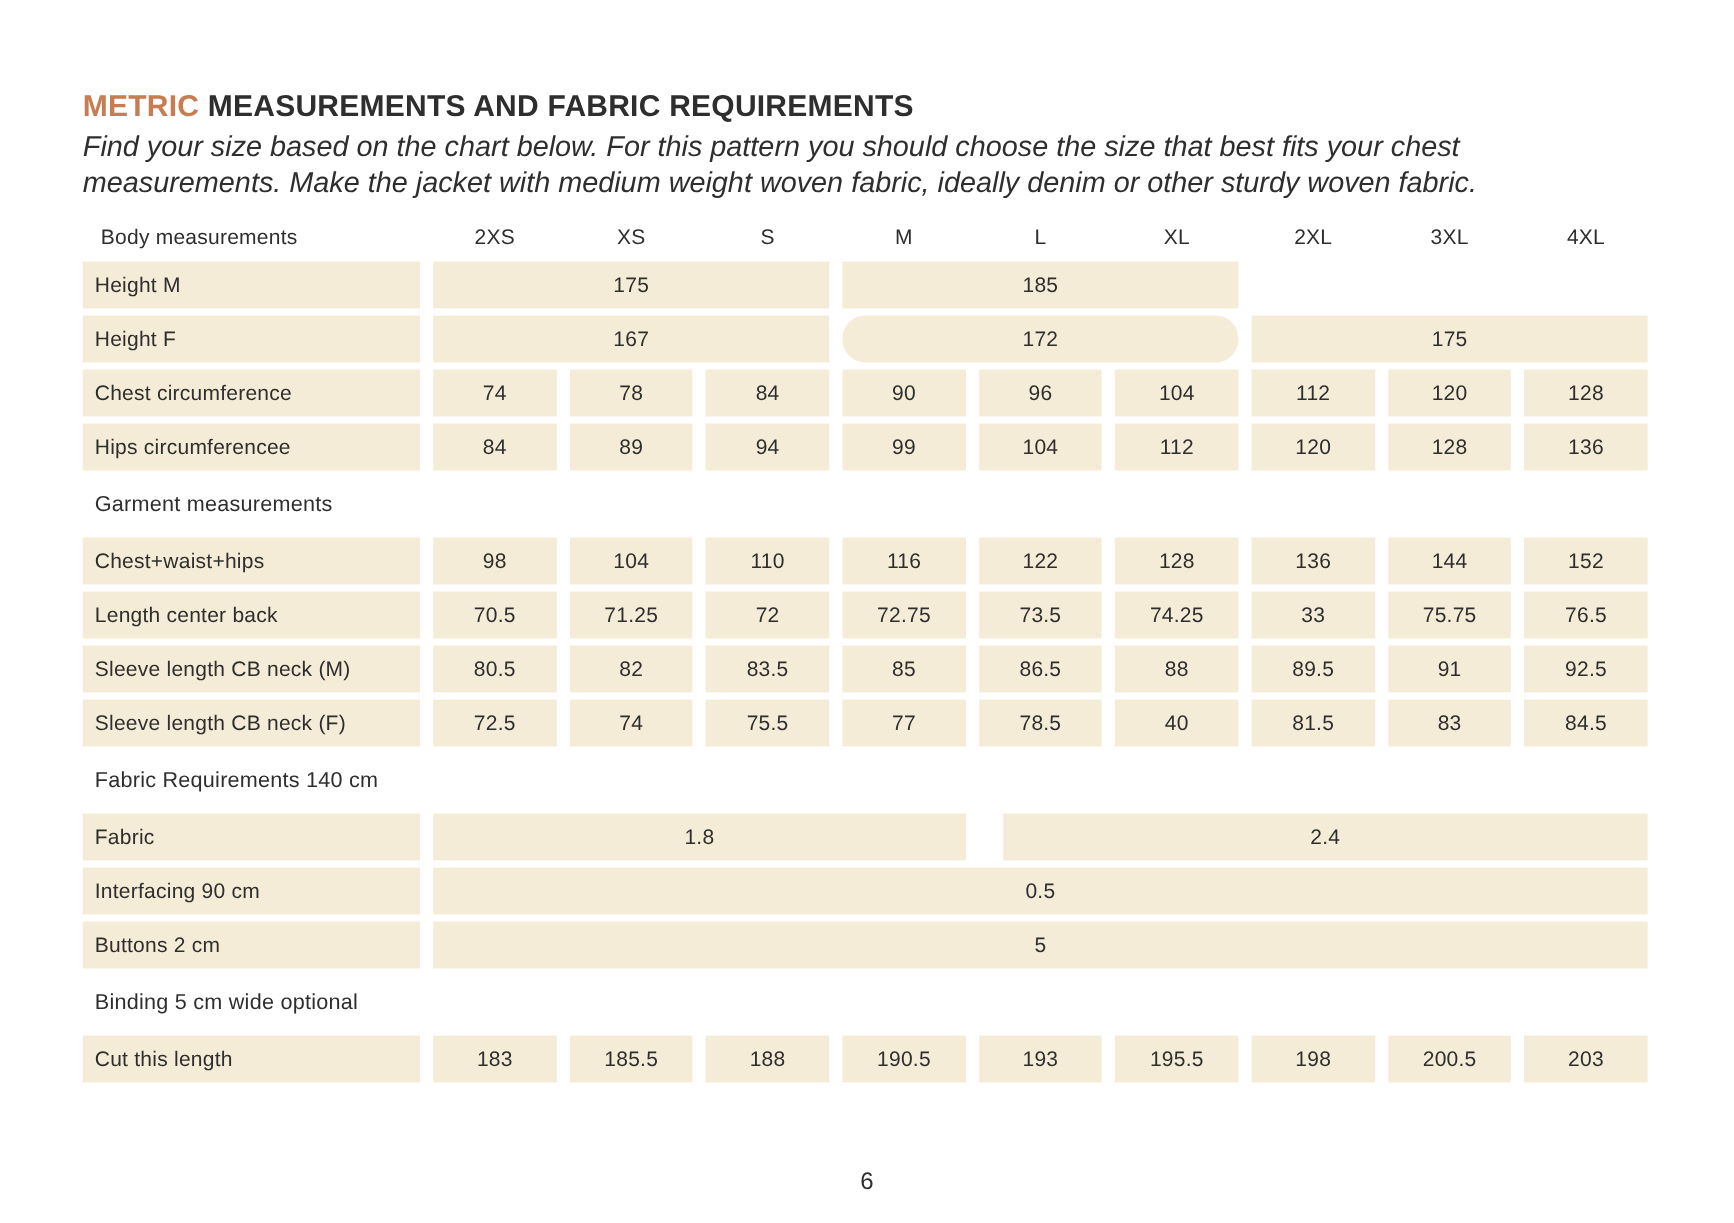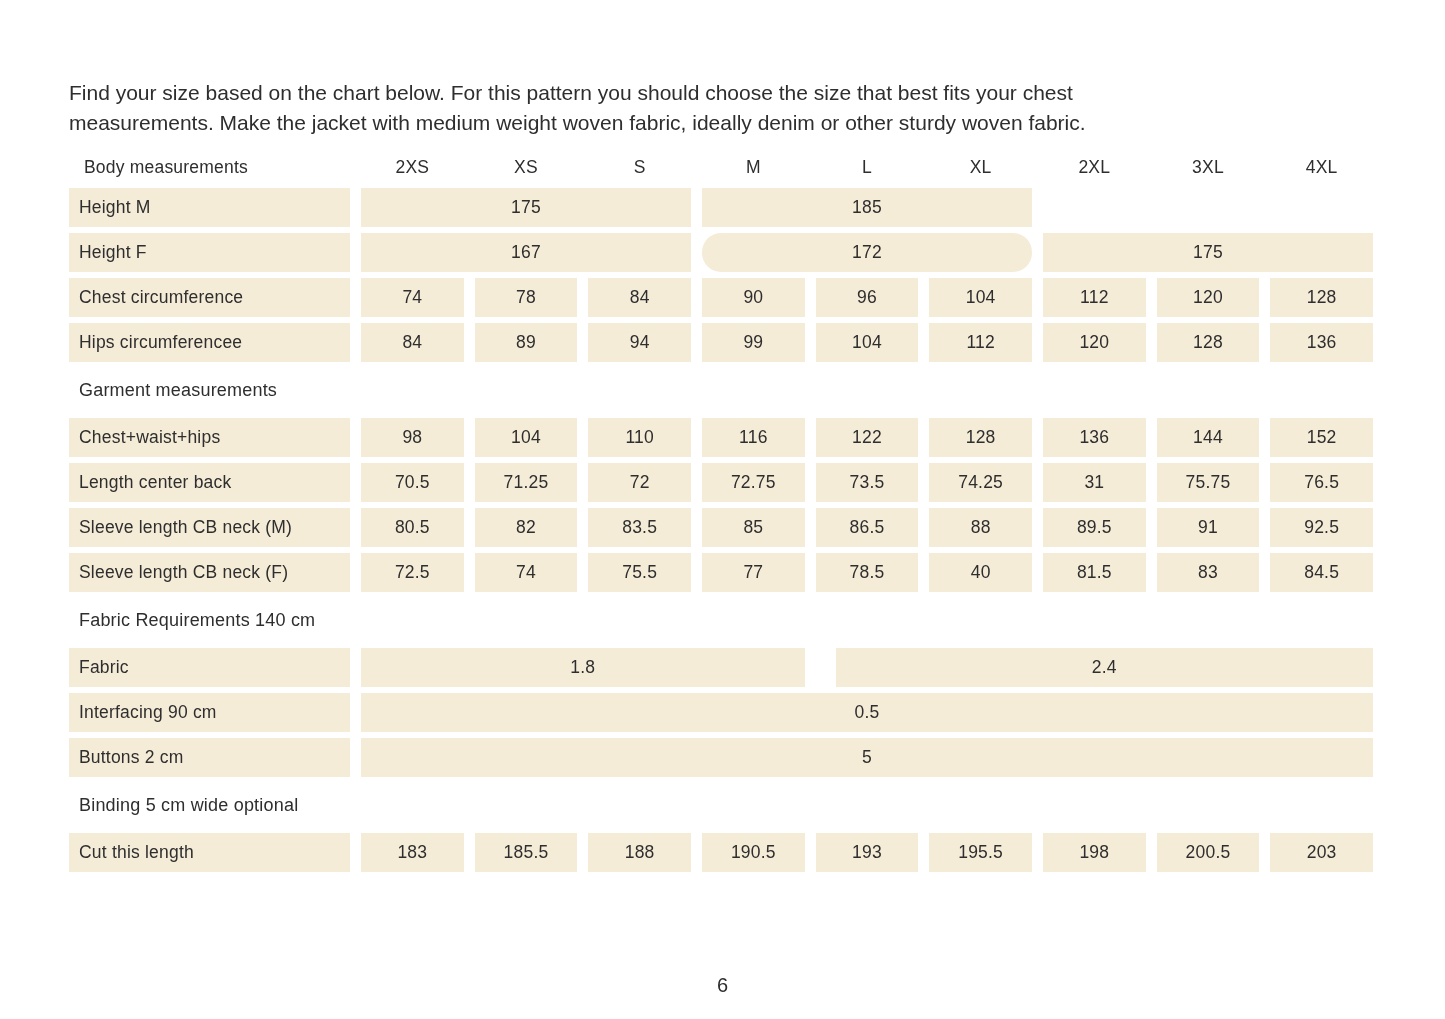--- a/index.html
+++ b/index.html
@@ -19,22 +19,23 @@
   .title {
     font-size: 25px;
     font-weight: 600;
     letter-spacing: 0.2px;
     line-height: 30px;
     white-space: nowrap;
   }
   .title .accent { color: var(--accent, #c87c52); }
   .intro {
     margin-top: 4px;
-    font-size: 21px;
+    font-size: 24px;
     line-height: 30px;
+    font-style: italic;
   }
   .size-table { margin-top: 14px; }
   .trow {
     display: grid;
     grid-template-columns: 281px repeat(9, 1fr);
     column-gap: 4px;
     margin-bottom: 6px;
     gap: 11px;
   }
   .cell {
@@ -62,20 +63,24 @@
     position: absolute;
     left: 0; right: 0; bottom: 22px;
     text-align: center;
     font-size: 20px;
   }
 </style>
 </head>
 <body>
 
 <div class="content">
+  <div class="title">
+    <span class="accent">METRIC</span>
+    <span>MEASUREMENTS AND FABRIC REQUIREMENTS</span>
+  </div>
   <div class="intro">
     <div>Find your size based on the chart below. For this pattern you should choose the size that best fits your chest</div>
     <div>measurements. Make the jacket with medium weight woven fabric, ideally denim or other sturdy woven fabric.</div>
   </div>
 
   <div class="size-table">
     <div class="trow header-row">
       <div class="cell label-cell">Body measurements</div>
 
     <div class="cell">2XS</div>
@@ -139,21 +144,21 @@
           <div class="cell">152</div>
         </div>
         <div class="trow">
           <div class="cell label-cell">Length center back</div>
           <div class="cell">70.5</div>
           <div class="cell">71.25</div>
           <div class="cell">72</div>
           <div class="cell">72.75</div>
           <div class="cell">73.5</div>
           <div class="cell">74.25</div>
-          <div class="cell">31</div>
+          <div class="cell">33</div>
           <div class="cell">75.75</div>
           <div class="cell">76.5</div>
         </div>
         <div class="trow">
           <div class="cell label-cell">Sleeve length CB neck (M)</div>
           <div class="cell">80.5</div>
           <div class="cell">82</div>
           <div class="cell">83.5</div>
           <div class="cell">85</div>
           <div class="cell">86.5</div>

